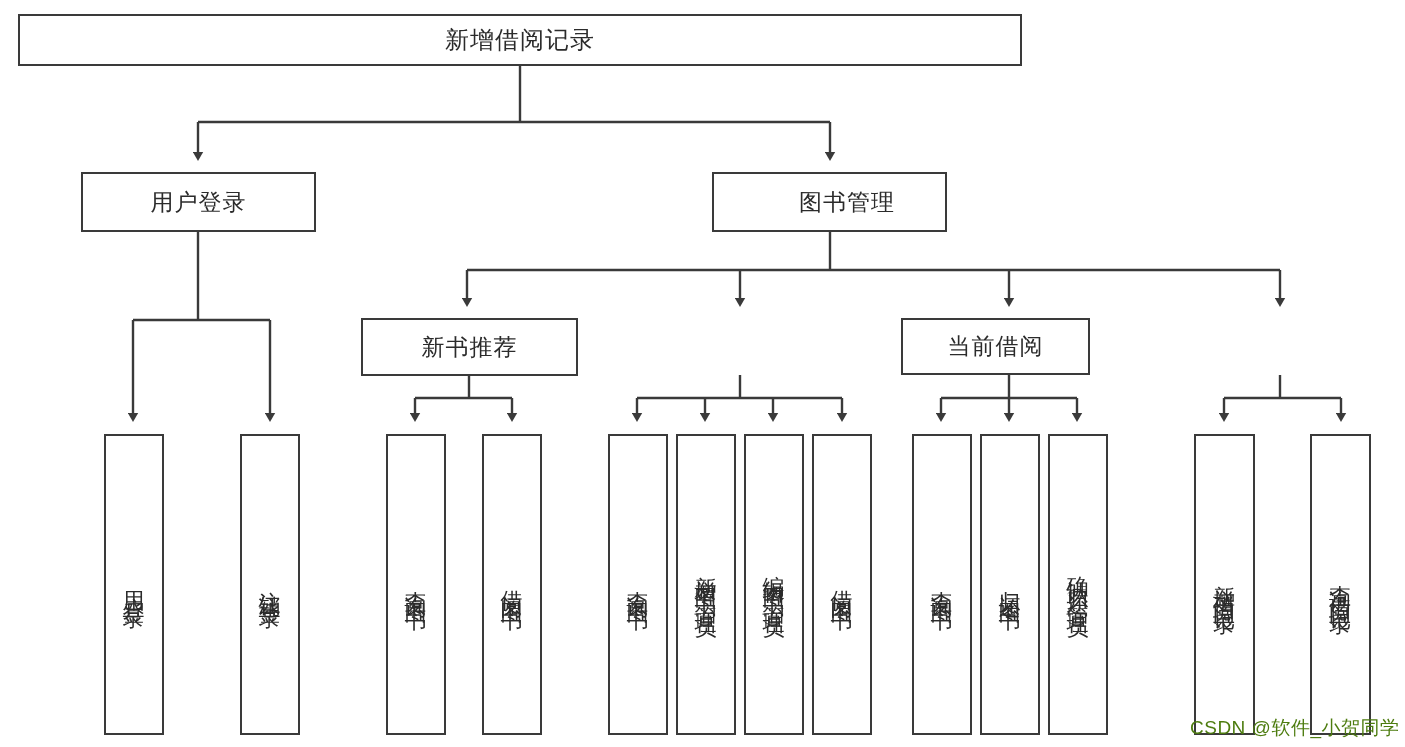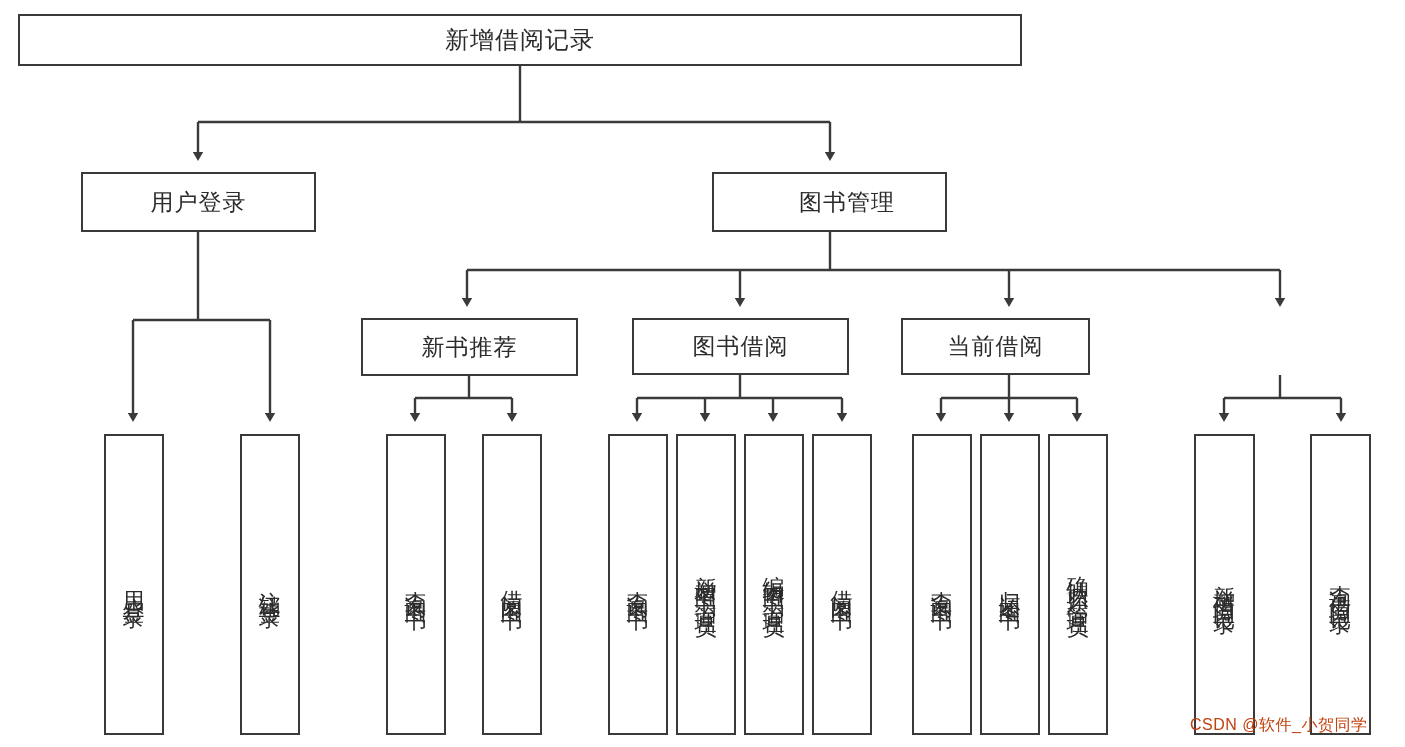--- a/index.html
+++ b/index.html
@@ -51,22 +51,22 @@
     letter-spacing: 6px;
     line-height: 1.05;
     white-space: nowrap;
     text-align: center;
   }
   .node.root {
     font-size: 24px;
   }
   .watermark {
     position: absolute;
-    font-size: 16px;
-    color: #c2410c;
+    font-size: 19px;
+    color: #4d7c0f;
     white-space: nowrap;
     letter-spacing: 0.5px;
   }
 </style>
 </head>
 <body>
 
 <div id="canvas">
 
   <svg id="wires" viewBox="0 0 1405 747" xmlns="http://www.w3.org/2000/svg">
@@ -128,23 +128,20 @@
   <div class="node h" style="left:81px; top:172px; width:235px; height:60px;">
     <span>用户登录</span>
   </div>
   <div class="node h" style="left:712px; top:172px; width:235px; height:60px;padding-left:35px;">
     <span>图书管理</span>
   </div>
 
   <div class="node h" style="left:361px; top:318px; width:217px; height:58px;">
     <span>新书推荐</span>
   </div>
-  <div class="node h" style="left:632px; top:318px; width:217px; height:57px;">
-    <span>图书借阅</span>
-  </div>
   <div class="node h" style="left:901px; top:318px; width:189px; height:57px;">
     <span>当前借阅</span>
   </div>
 
   <div class="node v" style="left:104px; top:434px; width:60px; height:301px;">
     <span class="vtext">用户登录</span>
   </div>
   <div class="node v" style="left:240px; top:434px; width:60px; height:301px;">
     <span class="vtext">注销登录</span>
   </div>

